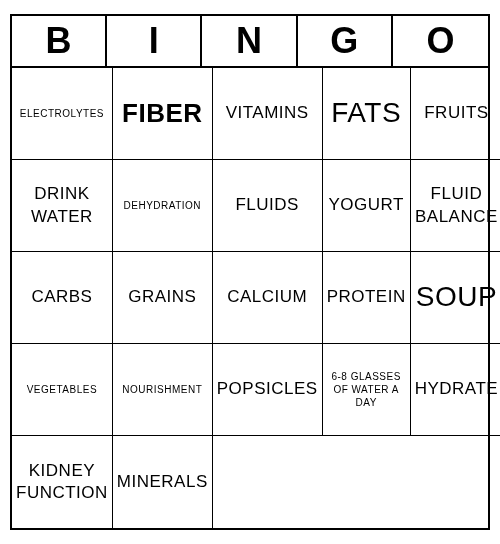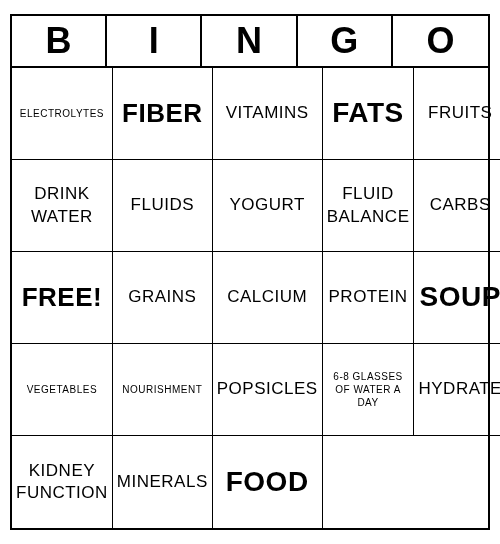--- a/index.html
+++ b/index.html
@@ -63,21 +63,21 @@
     .cell-text.large {
       font-size: 26px;
       font-weight: bold;
     }
     .cell-text.medium {
       font-size: 17px;
       font-weight: normal;
     }
     .cell-text.xlarge {
       font-size: 28px;
-      font-weight: bold;
+      font-weight: normal;
     }
     .cell-text.small {
       font-size: 10px;
     }
   </style>
 </head>
 <body>
 
 <div class="bingo-card">
   <div class="bingo-header">
@@ -100,33 +100,33 @@
       <div class="bingo-cell">
         <span class="cell-text xlarge">FATS</span>
       </div>
       <div class="bingo-cell">
         <span class="cell-text medium">FRUITS</span>
       </div>
       <div class="bingo-cell">
         <span class="cell-text medium">DRINK WATER</span>
       </div>
       <div class="bingo-cell">
+        <span class="cell-text small">DEHYDRATION</span>
+      </div>
+      <div class="bingo-cell">
         <span class="cell-text medium">FLUIDS</span>
       </div>
       <div class="bingo-cell">
         <span class="cell-text medium">YOGURT</span>
       </div>
       <div class="bingo-cell">
         <span class="cell-text ">FLUID BALANCE</span>
       </div>
       <div class="bingo-cell">
         <span class="cell-text medium">CARBS</span>
-      </div>
-      <div class="bingo-cell">
-        <span class="cell-text large">Free!</span>
       </div>
       <div class="bingo-cell">
         <span class="cell-text medium">GRAINS</span>
       </div>
       <div class="bingo-cell">
         <span class="cell-text medium">CALCIUM</span>
       </div>
       <div class="bingo-cell">
         <span class="cell-text medium">PROTEIN</span>
       </div>
@@ -147,17 +147,14 @@
       </div>
       <div class="bingo-cell">
         <span class="cell-text medium">HYDRATE</span>
       </div>
       <div class="bingo-cell">
         <span class="cell-text ">KIDNEY FUNCTION</span>
       </div>
       <div class="bingo-cell">
         <span class="cell-text medium">MINERALS</span>
       </div>
-      <div class="bingo-cell">
-        <span class="cell-text xlarge">FOOD</span>
-      </div>
     </div>
 </div>
 
 </body></html>

